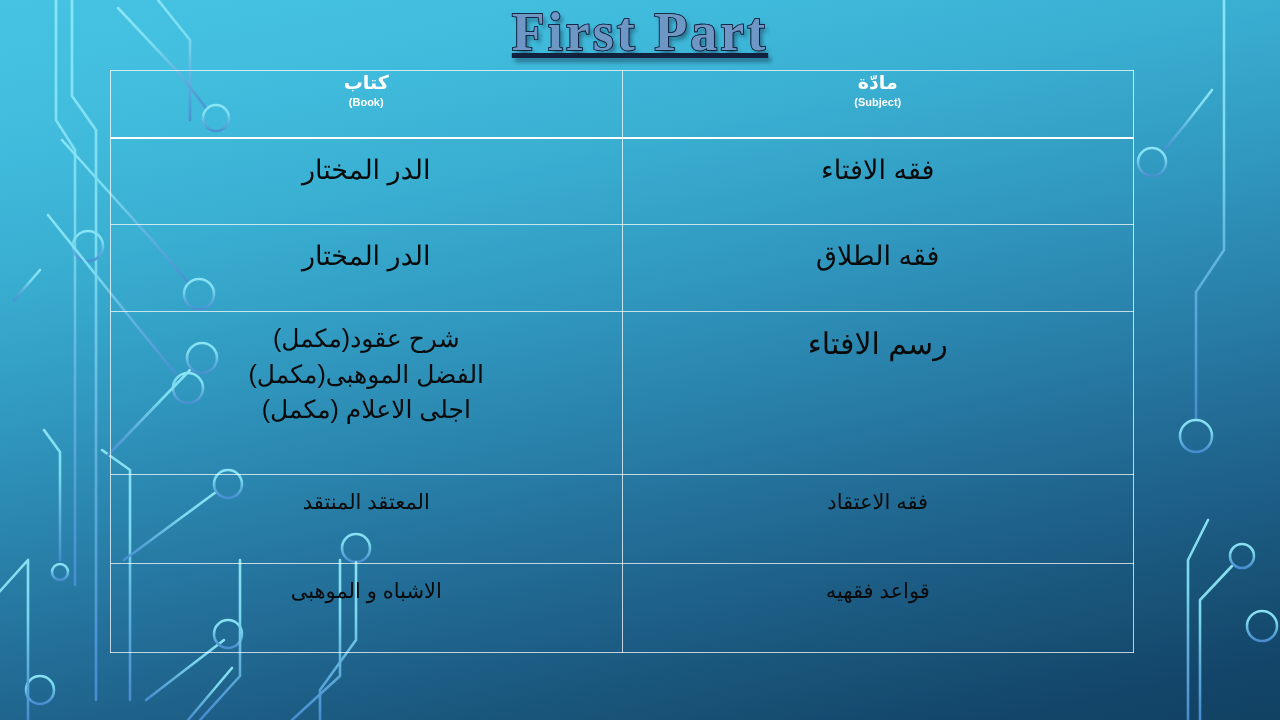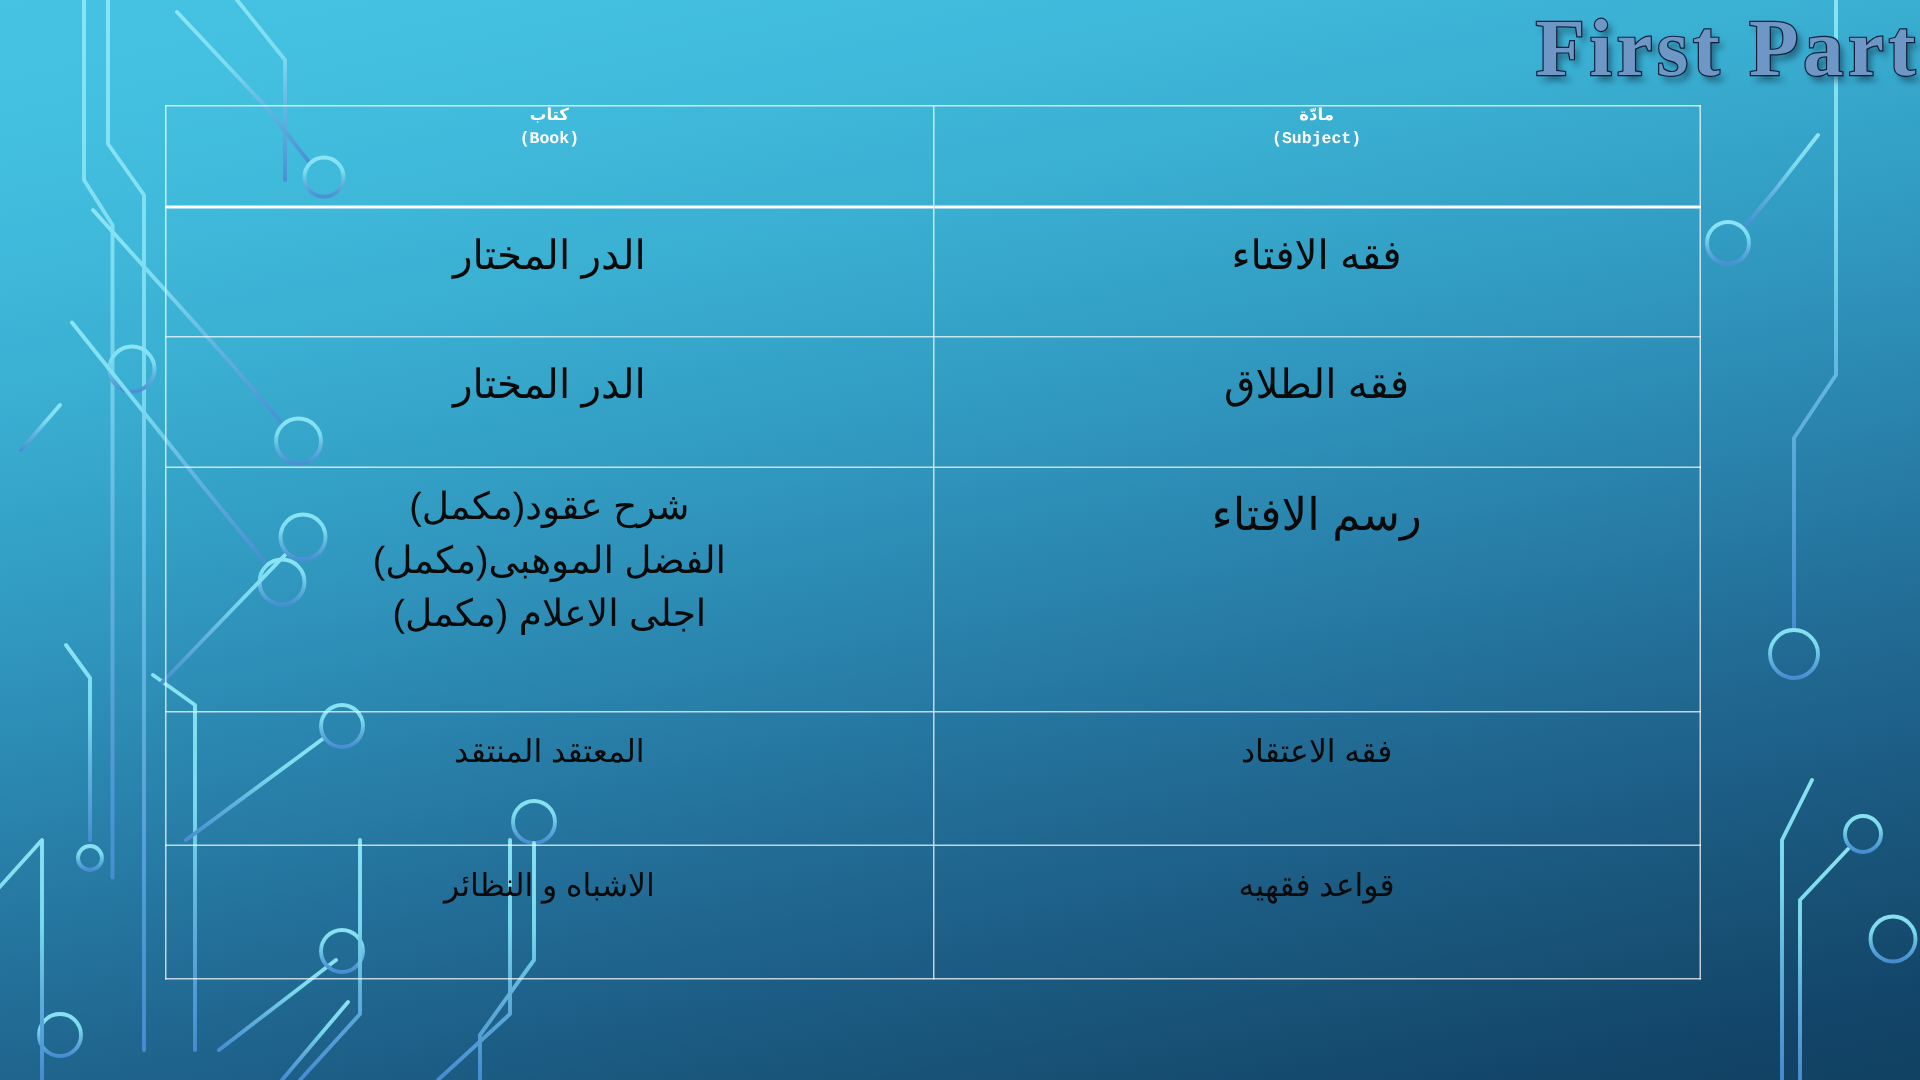--- a/index.html
+++ b/index.html
@@ -32,31 +32,32 @@
     width: 1280px;
     height: 720px;
     pointer-events: none;
   }
   
   #title {
     position: absolute;
     top: 2px;
     left: 0;
     width: 1280px;
-    text-align: right;
+    text-align: center;
     font-family: "Liberation Serif", "DejaVu Serif", serif;
     font-size: 54px;
     font-weight: bold;
     letter-spacing: 3px;
     color: #6f97c6;
     -webkit-text-stroke: 1.6px #12213d;
     paint-order: stroke fill;
     text-shadow: 3px 4px 4px rgba(10, 25, 45, 0.45);
     line-height: 1.12;
     white-space: nowrap;
+    text-decoration: underline;
   }
   
   #table-wrap {
     position: absolute;
     left: 110px;
     top: 70px;
     width: 1024px;
     height: 583px;
   }
   table.data-table {
@@ -77,31 +78,30 @@
     border-bottom: 2.5px solid #ffffff !important;
     vertical-align: middle;
   }
   .hdr {
     text-align: center;
     color: #ffffff;
     line-height: 1.18;
   }
   .hdr-ar {
     display: block;
-    font-size: 11px;
+    font-size: 19px;
     font-weight: bold;
     direction: rtl;
     font-family: "DejaVu Sans", "Liberation Sans", sans-serif;
   }
   .hdr-en {
     display: block;
     font-size: 11px;
     font-weight: bold;
     margin-top: 3px;
-    font-family: Liberation Mono, monospace;
   }
   .cell {
     direction: rtl;
     text-align: center;
     color: #0a0a0a;
     font-family: Liberation Sans, sans-serif;
     padding-top: 8px;
     padding-left: 6px;
     padding-right: 6px;
     line-height: 1.42;
@@ -253,21 +253,21 @@
           </td>
           <td>
             <div class="cell subject">
               <span class="ln">فقه الاعتقاد</span>
             </div>
           </td>
         </tr>
         <tr class="r6">
           <td>
             <div class="cell book">
-              <span class="ln">الاشباه و النظائر</span>
+              <span class="ln">الاشباه و الموهبى</span>
             </div>
           </td>
           <td>
             <div class="cell subject">
               <span class="ln">قواعد فقهيه</span>
             </div>
           </td>
         </tr>
       </tbody>
     </table>

